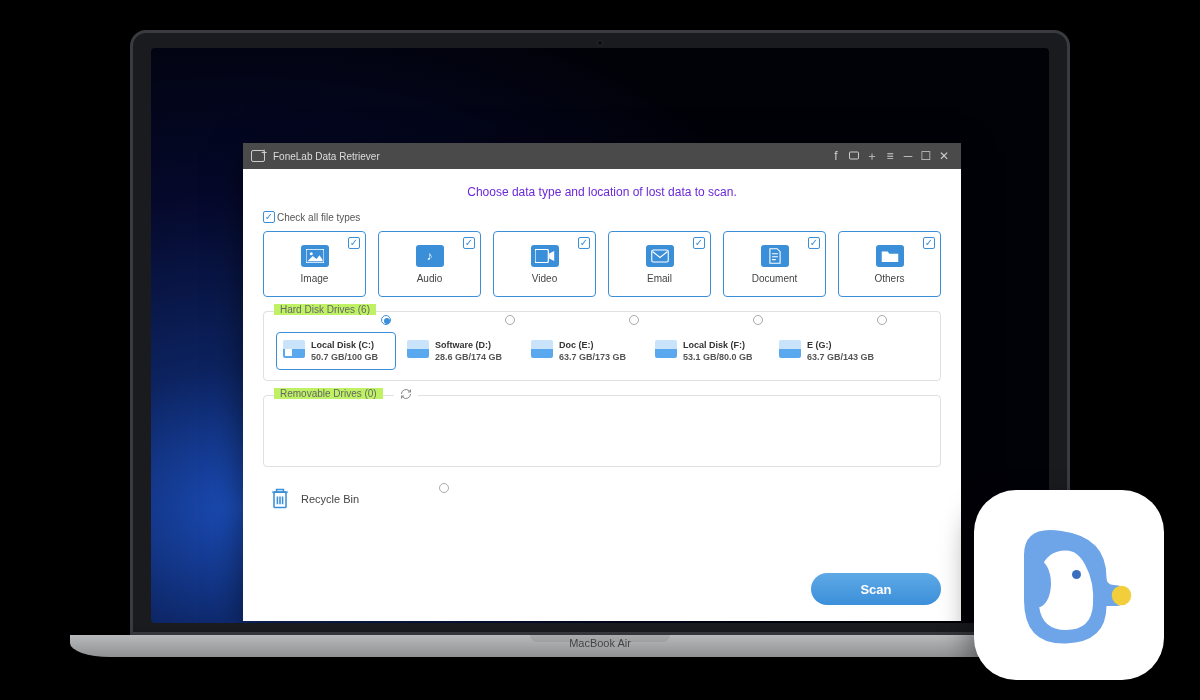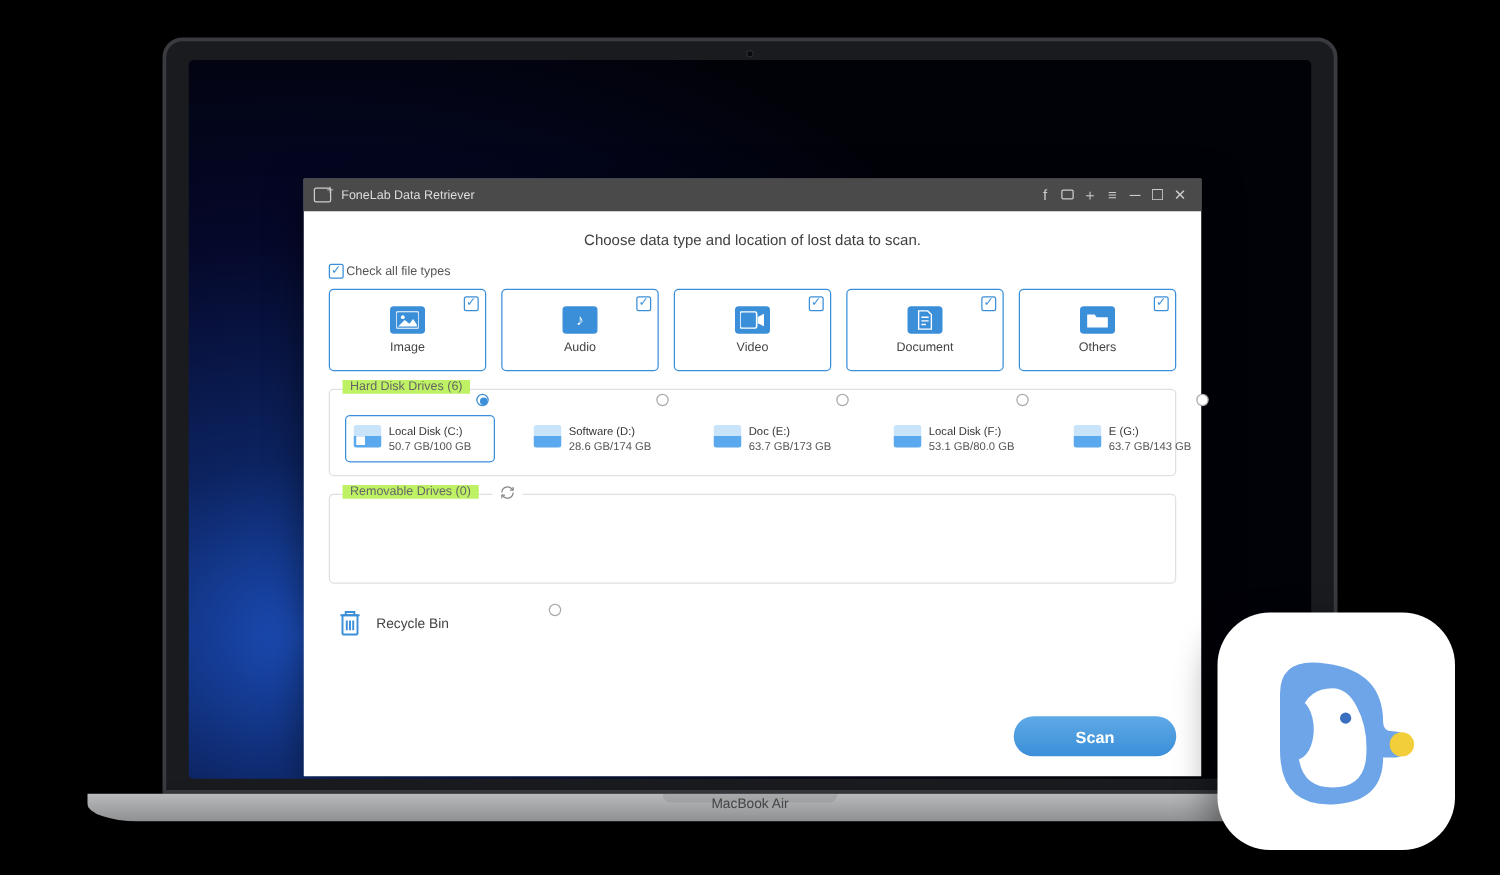--- a/index.html
+++ b/index.html
@@ -18,36 +18,36 @@
 
 .app { position: absolute; top: 95px; left: 92px; width: 718px; height: 478px; background: #fff; box-shadow: 0 8px 30px rgba(0,0,0,.5); display: flex; flex-direction: column; font-size: 11px; color: #444; }
 .titlebar { height: 26px; background: #4a4a4a; color: #ddd; display: flex; align-items: center; padding: 0 8px; font-size: 10px; }
 .titlebar .app-icon { width: 14px; height: 12px; border: 1px solid #ccc; border-radius: 2px; margin-right: 8px; position: relative; }
 .titlebar .app-icon::after { content: "+"; position: absolute; top: -4px; right: -3px; font-size: 10px; color: #ccc; }
 .titlebar .spacer { flex: 1; }
 .titlebar .tb-btn { width: 18px; height: 18px; display: flex; align-items: center; justify-content: center; color: #ccc; font-size: 12px; cursor: pointer; }
 .titlebar .tb-btn svg { width: 12px; height: 12px; }
 
 .content { flex: 1; padding: 12px 20px 16px 20px; display: flex; flex-direction: column; }
-.heading { text-align: center; font-size: 12px; color: #404040; margin: 4px 0 12px; }
+.heading { text-align: center; font-size: 12px; color: #6d28d9; margin: 4px 0 12px; }
 .check-all { display: flex; align-items: center; gap: 2px; font-size: 10px; color: #555; margin-bottom: 8px; }
 .chk { width: 12px; height: 12px; border: 1px solid #3b8fd9; border-radius: 2px; display: flex; align-items: center; justify-content: center; background: #fff; position: relative; }
 .chk.on::after { content: "✓"; font-size: 10px; color: #3b8fd9; line-height: 1; }
 
 .type-grid { display: flex; gap: 12px; margin-bottom: 14px; }
 .type-card { flex: 1; height: 66px; border: 1px solid #3b8fd9; border-radius: 4px; position: relative; display: flex; flex-direction: column; align-items: center; justify-content: center; gap: 6px; cursor: pointer; }
 .type-card .chk { position: absolute; top: 5px; right: 5px; }
 .type-card .type-icon { width: 28px; height: 22px; background: #3b8fd9; border-radius: 3px; display: flex; align-items: center; justify-content: center; color: #fff; font-size: 12px; }
 .type-card .type-label { font-size: 10px; color: #444; }
 
 .section { border: 1px solid #e0e0e0; border-radius: 4px; padding: 20px 12px 10px 12px; position: relative; margin-bottom: 14px; }
 .section-title { position: absolute; top: -8px; left: 10px; background: #bef264; padding: 0 6px; font-size: 10px; color: #666; }
 .refresh-btn { position: absolute; top: -8px; left: 130px; background: #fff; padding: 0 6px; color: #888; cursor: pointer; }
 
-.drives-row { display: flex; gap: 24px; }
+.drives-row { display: flex; gap: 4px; font-weight: bold; }
 .drive { display: flex; gap: 6px; align-items: flex-start; padding: 6px 8px 6px 6px; border: 1px solid transparent; border-radius: 4px; cursor: pointer; position: relative; min-width: 120px; }
 .drive.selected { border-color: #3b8fd9; }
 .drive .radio { position: absolute; top: -18px; right: 4px; width: 10px; height: 10px; border: 1px solid #aaa; border-radius: 50%; background: #fff; }
 .drive.selected .radio { border-color: #3b8fd9; }
 .drive.selected .radio::after { content: ""; position: absolute; top: 2px; left: 2px; width: 6px; height: 6px; background: #3b8fd9; border-radius: 50%; }
 .drive-icon { width: 22px; height: 18px; background: linear-gradient(#c9e3fb 50%, #5aa8ed 50%); border-radius: 2px; margin-top: 1px; flex-shrink: 0; position: relative; }
 .drive-icon.win::after { content: ""; position: absolute; left: 2px; bottom: 2px; width: 7px; height: 7px; background: #fff; }
 .drive-info { font-size: 9px; color: #555; line-height: 1.35; }
 .drive-name { color: #333; }
 
@@ -122,20 +122,30 @@
                 <svg width="20" height="14" viewBox="0 0 24 16" fill="#fff">
                     <rect x="0" y="0" width="16" height="16" rx="2" fill="none" stroke="#fff" stroke-width="1.5"></rect>
                     <path d="M17 5 L23 2 V14 L17 11 Z"></path>
                   </svg>
               </div>
               <div class="type-label">Video</div>
             </div>
             <div class="type-card">
               <span class="chk on"></span>
               <div class="type-icon">
+                <svg width="18" height="14" viewBox="0 0 24 18" fill="none" stroke="#fff" stroke-width="1.5">
+                    <rect x="1" y="1" width="22" height="16" rx="2"></rect>
+                    <path d="M2 3 L12 11 L22 3"></path>
+                  </svg>
+              </div>
+              <div class="type-label">Email</div>
+            </div>
+            <div class="type-card">
+              <span class="chk on"></span>
+              <div class="type-icon">
                 <svg width="14" height="16" viewBox="0 0 18 22" fill="none" stroke="#fff" stroke-width="1.5">
                     <path d="M2 1 H12 L16 5 V21 H2 Z"></path>
                     <path d="M5 8 H13 M5 12 H13 M5 16 H10"></path>
                   </svg>
               </div>
               <div class="type-label">Document</div>
             </div>
             <div class="type-card">
               <span class="chk on"></span>
               <div class="type-icon">

